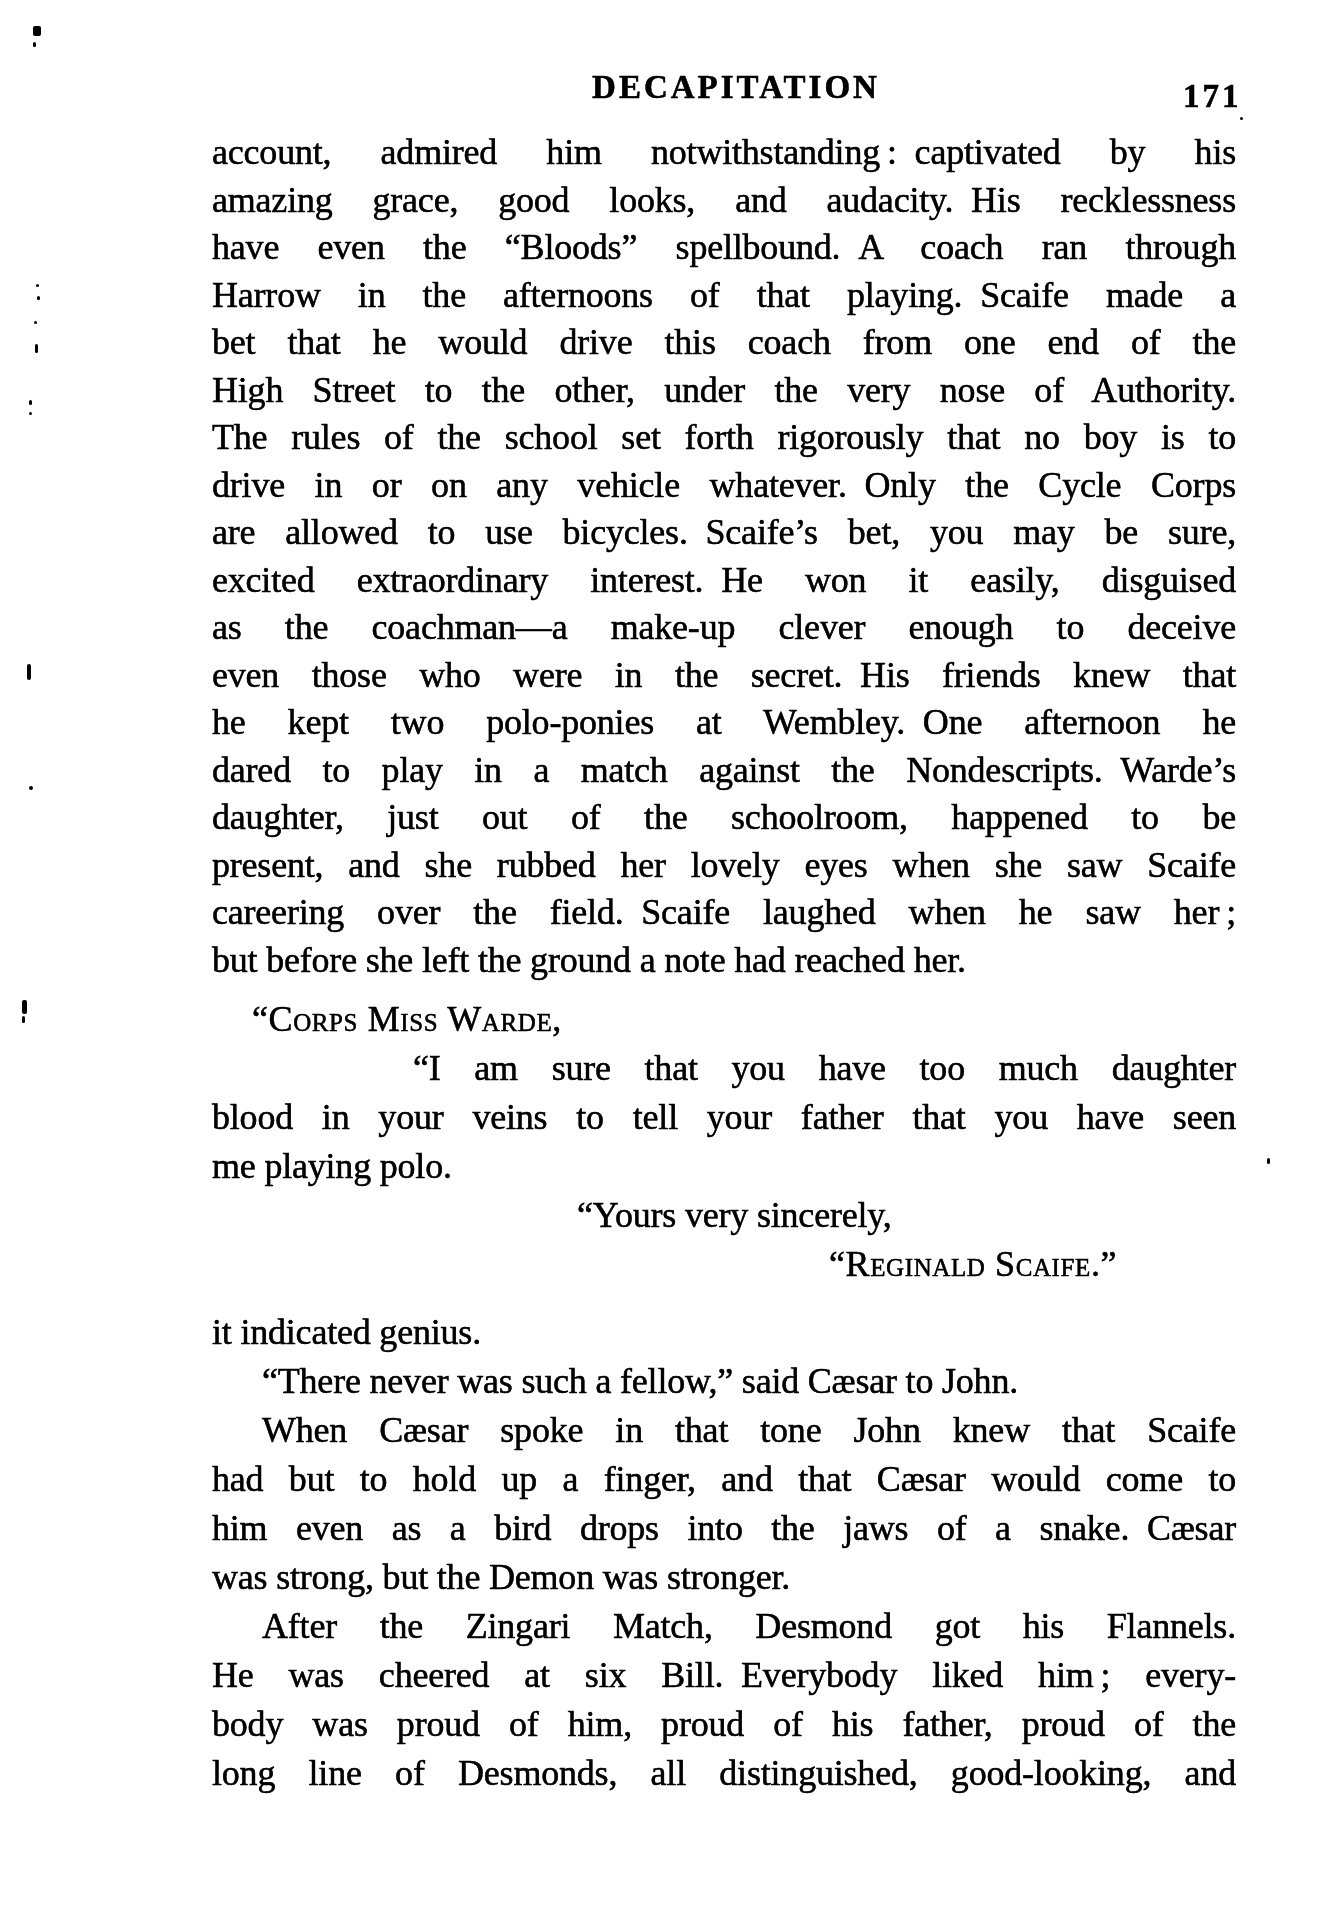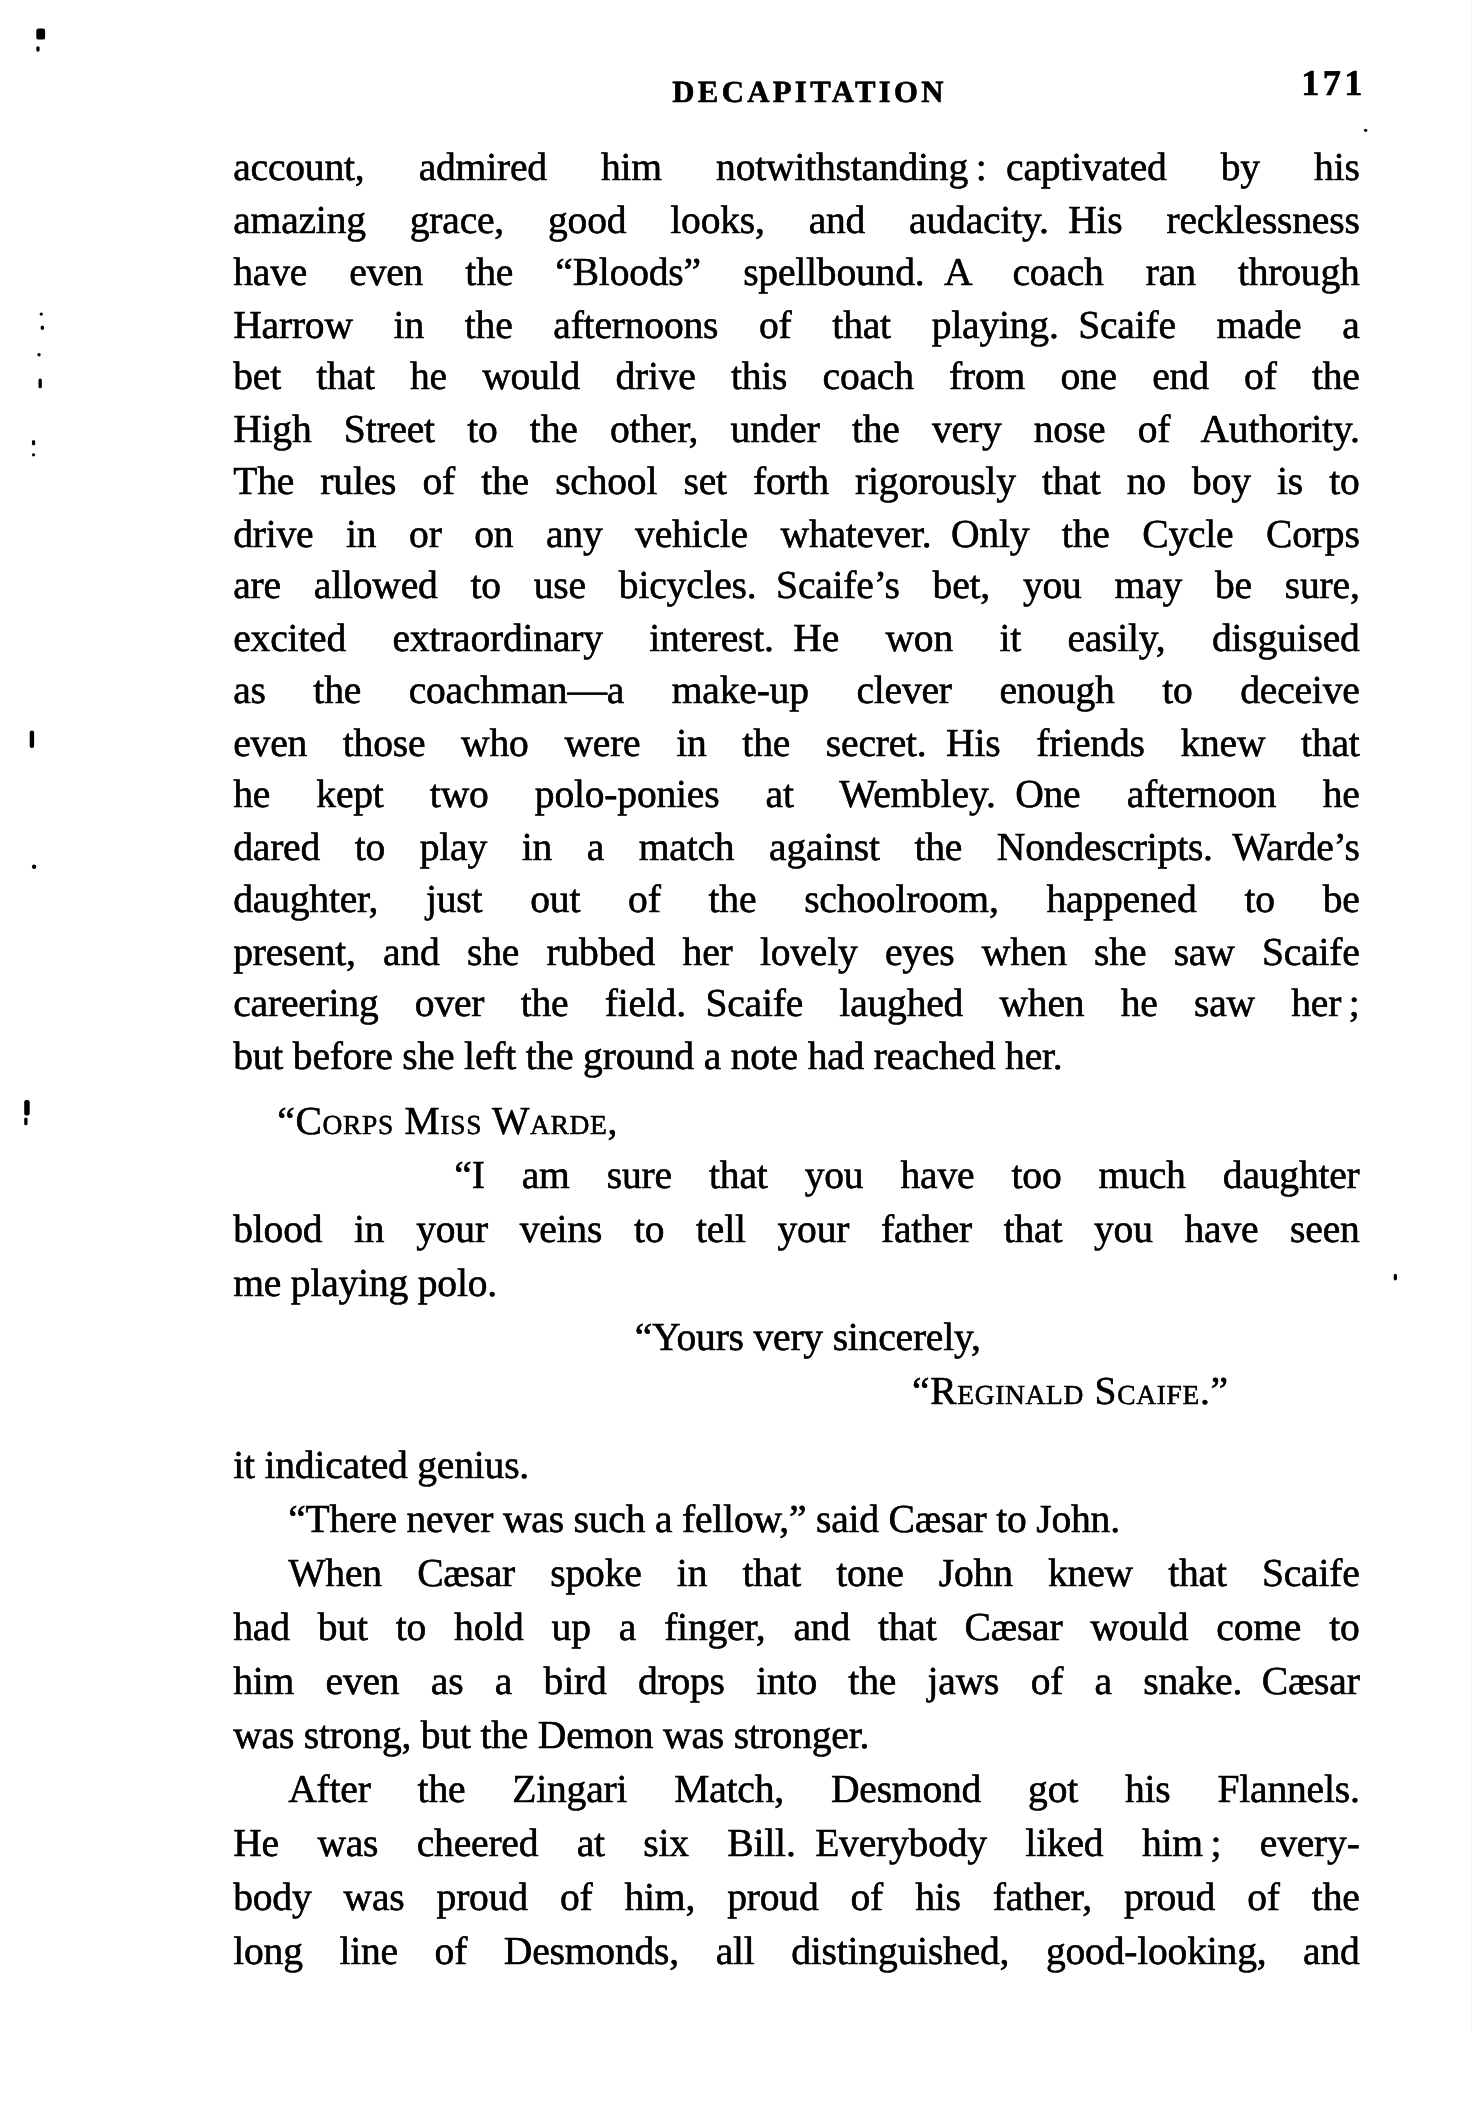--- a/index.html
+++ b/index.html
@@ -5,26 +5,26 @@
   html,body { margin:0; padding:0; background:#e8e8e8; }
   .page {
     position:relative; width:1338px; height:1925px; margin:0 auto;
     background:#ffffff; color:#010101; overflow:hidden;
     font-family:"Liberation Serif","DejaVu Serif",serif;
     -webkit-text-stroke:0.45px #000;
     text-shadow:0 0 0.5px rgba(0,0,0,0.55);
   }
   .running-head {
     position:absolute; top:71px; left:736px; transform:translateX(-50%);
-    font-size:28px; line-height:1; font-weight:700; letter-spacing:3px;
+    font-size:33px; line-height:1; font-weight:700; letter-spacing:3px;
     white-space:nowrap;
     text-align:center;
   }
   .folio {
-    position:absolute; top:60px; left:1183px;
+    position:absolute; top:80px; left:1183px;
     font-size:33px; line-height:1; font-weight:700; letter-spacing:3px;
   }
   .tb { position:absolute; left:212px; width:1024px; }
   .blockA { top:129px; }
   .blockB { top:995px; }
   .blockC { top:1308px; }
   .ln {
     box-sizing:border-box; width:1024px;
     font-size:36px; letter-spacing:-0.2px;
     white-space:normal; overflow:visible;

